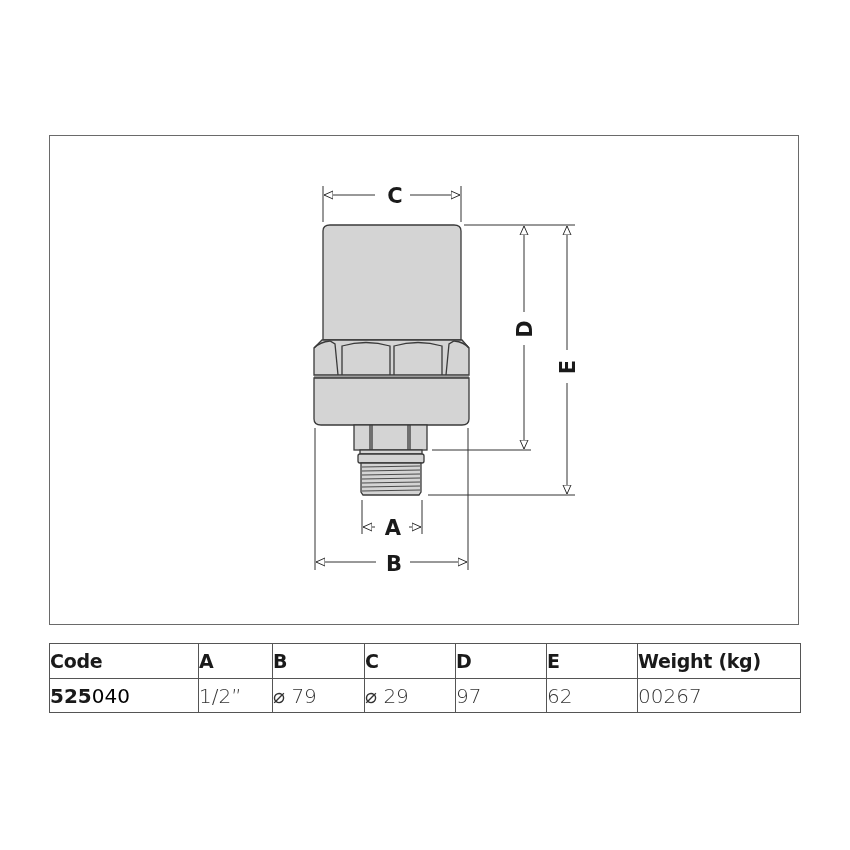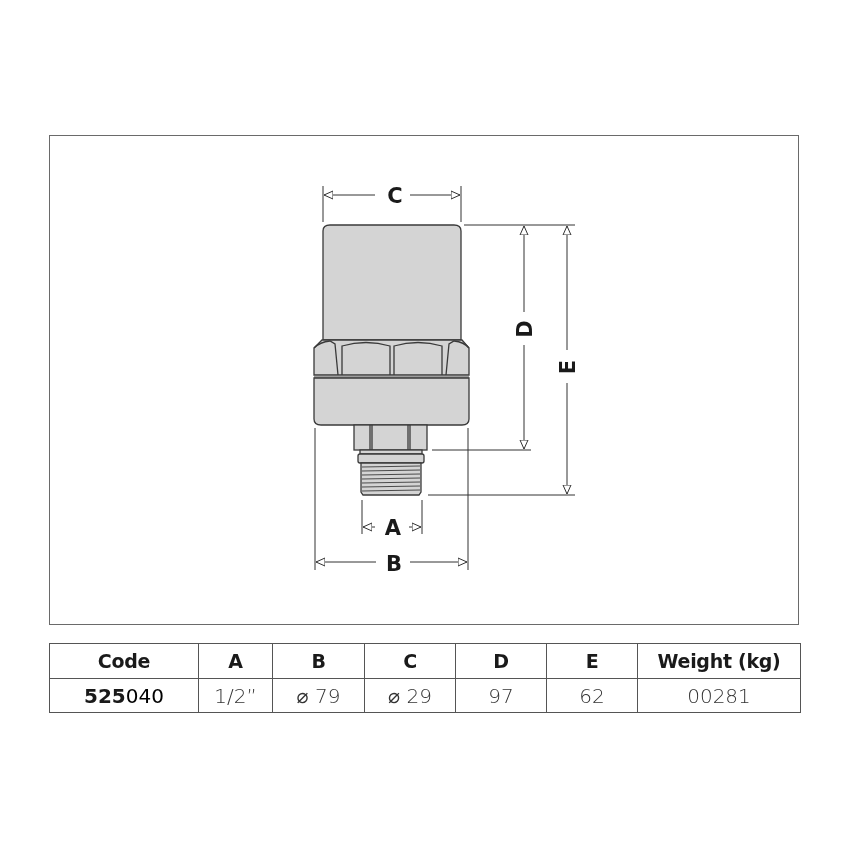--- a/index.html
+++ b/index.html
@@ -4,21 +4,21 @@
   <style>
     html, body { margin: 0; padding: 0; background: #ffffff; }
     body { width: 850px; height: 850px; position: relative; overflow: hidden;
            font-family: "DejaVu Sans", sans-serif; color: #1a1a1a; }
     #drawing-frame { position: absolute; left: 49px; top: 135px; width: 750px; height: 490px;
                      border: 1.5px solid #6a6a6a; box-sizing: border-box; background: #fff; }
     #drawing-svg { position: absolute; left: 0; top: 0; width: 850px; height: 850px; }
     .dim-label { font-family: "DejaVu Sans", sans-serif; font-weight: bold; font-size: 21px; fill: #1a1a1a; }
     #spec-table { position: absolute; left: 49px; top: 643px; width: 751px; border-collapse: collapse;
                   table-layout: fixed; }
-    #spec-table th, #spec-table td { border: 1.5px solid #555; text-align: center; padding: 0; }
+    #spec-table th, #spec-table td { border: 1.5px solid #555; text-align: left; padding: 0; }
     #spec-table th { height: 34px; font-weight: bold; font-size: 19px; color: #1a1a1a;
                      font-family: "DejaVu Sans", sans-serif; letter-spacing: -0.3px; }
     #spec-table td { height: 33px; font-weight: 300; font-size: 20px; color: #333;
                      font-family: "DejaVu Sans", sans-serif; }
     .code-bold { font-weight: bold; color: #1a1a1a; margin-top: 47px; }
     .code-light { font-weight: normal; color: #000000; }
     .muted { color: #444; margin-left: 40px; }
   </style>
 </head>
 <body>
@@ -129,16 +129,16 @@
     </tr>
   </thead>
   <tbody>
     <tr>
       <td><span class="code-bold">525</span><span class="code-light">040</span></td>
       <td class="muted">1/2”</td>
       <td class="muted">⌀ 79</td>
       <td class="muted">⌀ 29</td>
       <td class="muted">97</td>
       <td class="muted">62</td>
-      <td class="muted">00281</td>
+      <td class="muted">00267</td>
     </tr>
   </tbody>
 </table>
 
 </body></html>

